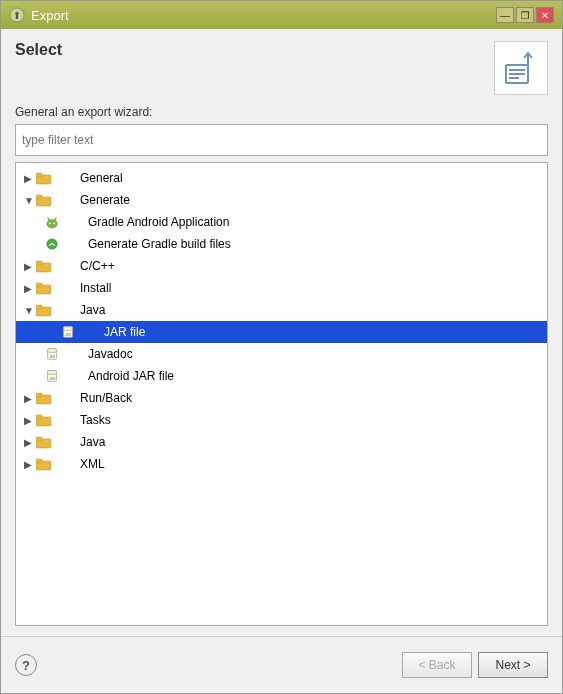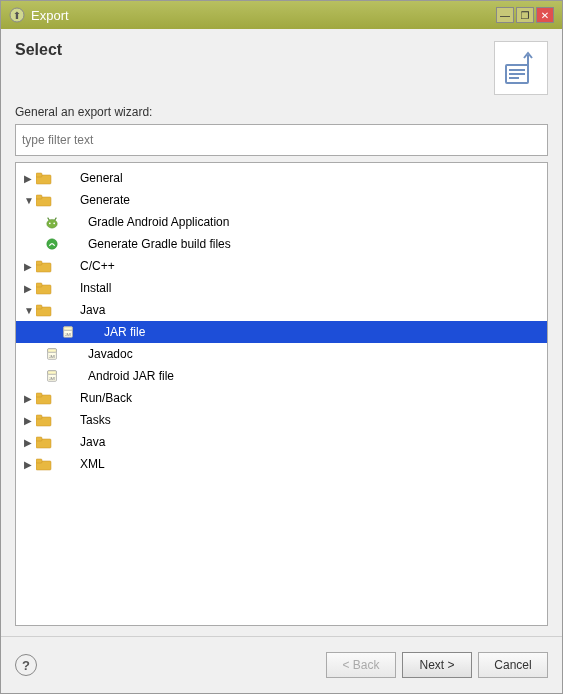--- a/index.html
+++ b/index.html
@@ -444,16 +444,15 @@
   </div>
 
   <hr class="divider-line">
   <div class="bottom-bar">
     <div class="bottom-left">
       <div class="help-btn">?</div>
     </div>
     <div class="bottom-right">
       <button class="btn" disabled="">&lt; Back</button>
       <button class="btn next-btn">Next &gt;</button>
-      <button class="btn">Cancel</button>
     </div>
   </div>
 </div>
 
 </body></html>

